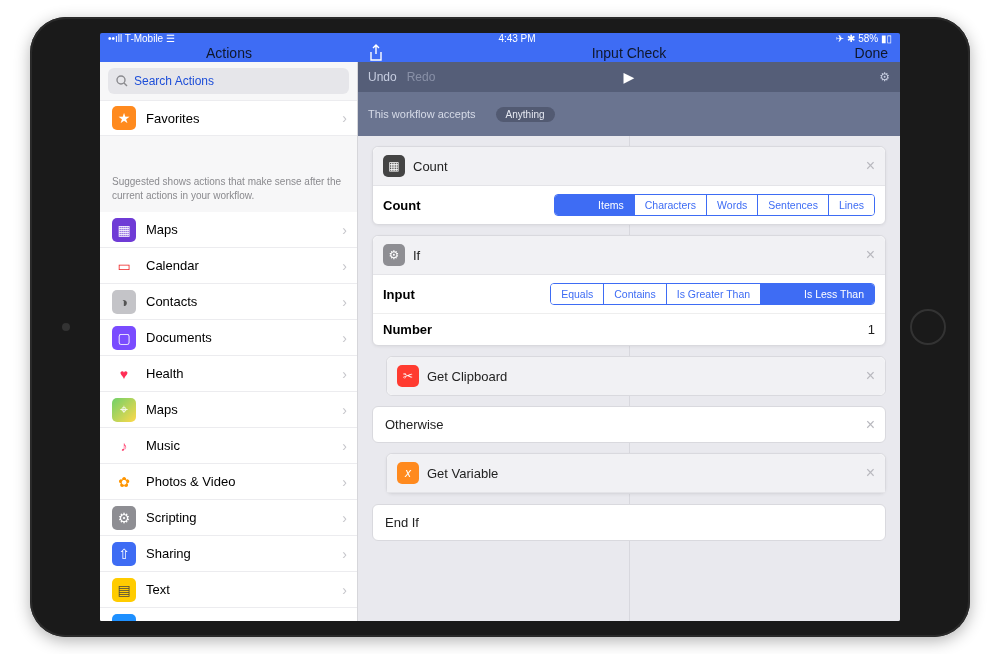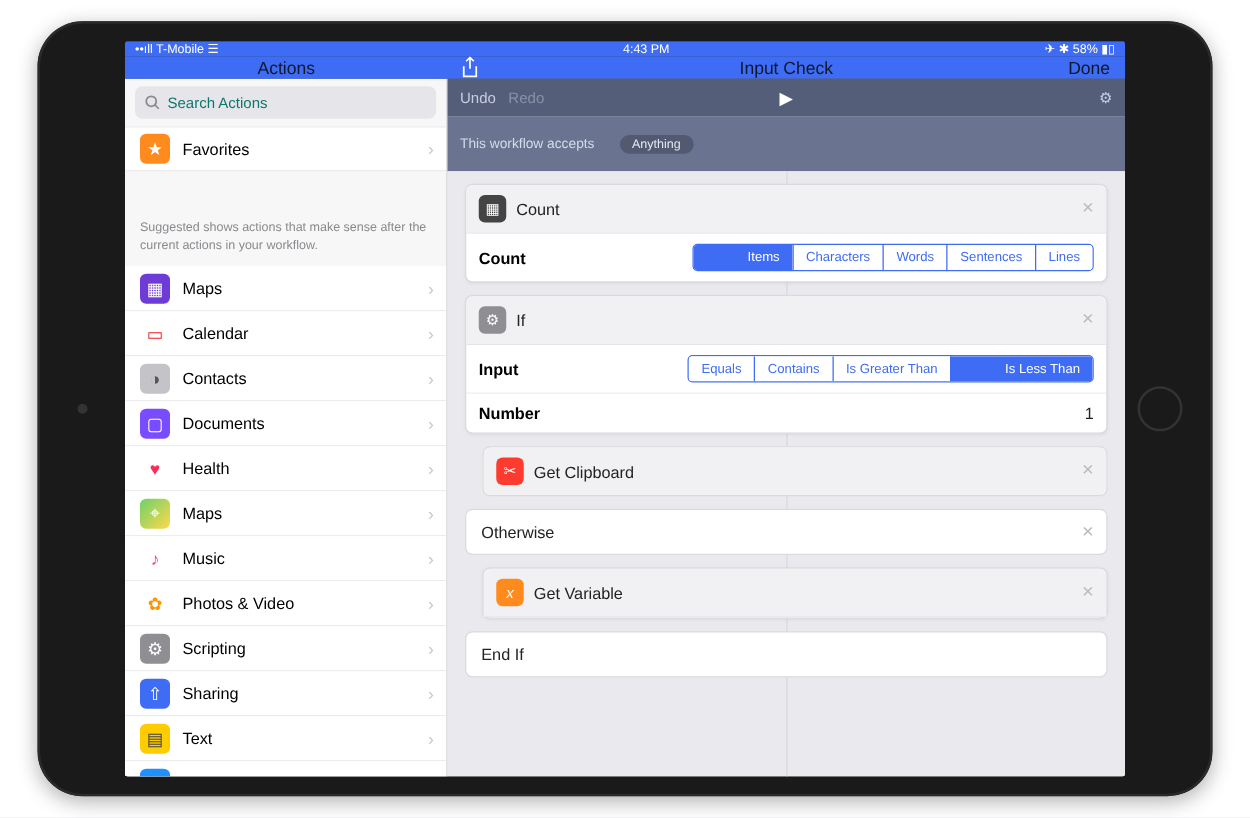--- a/index.html
+++ b/index.html
@@ -11,21 +11,21 @@
   .statusbar{height:18px;background:#3e6cf4;color:#fff;font-size:10px;display:flex;align-items:center;padding:0 8px;justify-content:space-between;}
   .statusbar .center{position:absolute;left:50%;transform:translateX(-50%);margin-left:17px;}
   .navbar{height:34px;background:#3e6cf4;color:#0f172a;display:flex;align-items:center;position:relative;}
   .nav-left{width:258px;text-align:center;font-size:14px;font-weight:500;}
   .nav-right{flex:1;display:flex;align-items:center;position:relative;}
   .nav-right .title{position:absolute;left:50%;transform:translateX(-50%);font-size:14px;font-weight:500;}
   .nav-right .done{position:absolute;right:12px;font-size:14px;}
   .share-ic{margin-left:10px;}
   .content{flex:1;display:flex;background:#e9e9ee;}
   .sidebar{width:258px;background:#f7f7f8;border-right:1px solid #d6d6da;display:flex;flex-direction:column;overflow-y:auto;}
-  .search{margin:6px 8px;height:26px;background:#e6e6ea;border-radius:6px;display:flex;align-items:center;padding:0 8px;color:#0f766e;font-size:12px;gap:6px;}
+  .search{margin:6px 8px;height:26px;background:#e6e6ea;border-radius:6px;display:flex;align-items:center;padding:0 8px;color:#1d4ed8;font-size:12px;gap:6px;}
   .row{height:36px;display:flex;align-items:center;padding:0 12px;background:#fff;border-bottom:1px solid #ececef;font-size:13px;color:#000;position:relative;}
   .row.fav{border-top:1px solid #ececef;}
   .row .chev{position:absolute;right:10px;color:#c6c6cb;font-size:14px;}
   .row .ic{width:24px;height:24px;border-radius:5px;margin-right:10px;display:flex;align-items:center;justify-content:center;font-size:14px;color:#fff;}
   .helper{padding:6px 12px 10px;font-size:10px;color:#8a8a8e;line-height:1.35;margin-top:33px;}
   .editor{flex:1;display:flex;flex-direction:column;}
   .toolbar2{height:30px;background:#555e78;display:flex;align-items:center;padding:0 10px;color:#c6cde0;font-size:12px;position:relative;}
   .toolbar2 .play{position:absolute;left:50%;transform:translateX(-50%);color:#fff;font-size:14px;}
   .toolbar2 .gear2{position:absolute;right:10px;color:#c6cde0;}
   .accepts{height:44px;background:#6a7490;color:#d6dbe8;font-size:11px;display:flex;align-items:center;padding:0 10px;gap:20px;}

